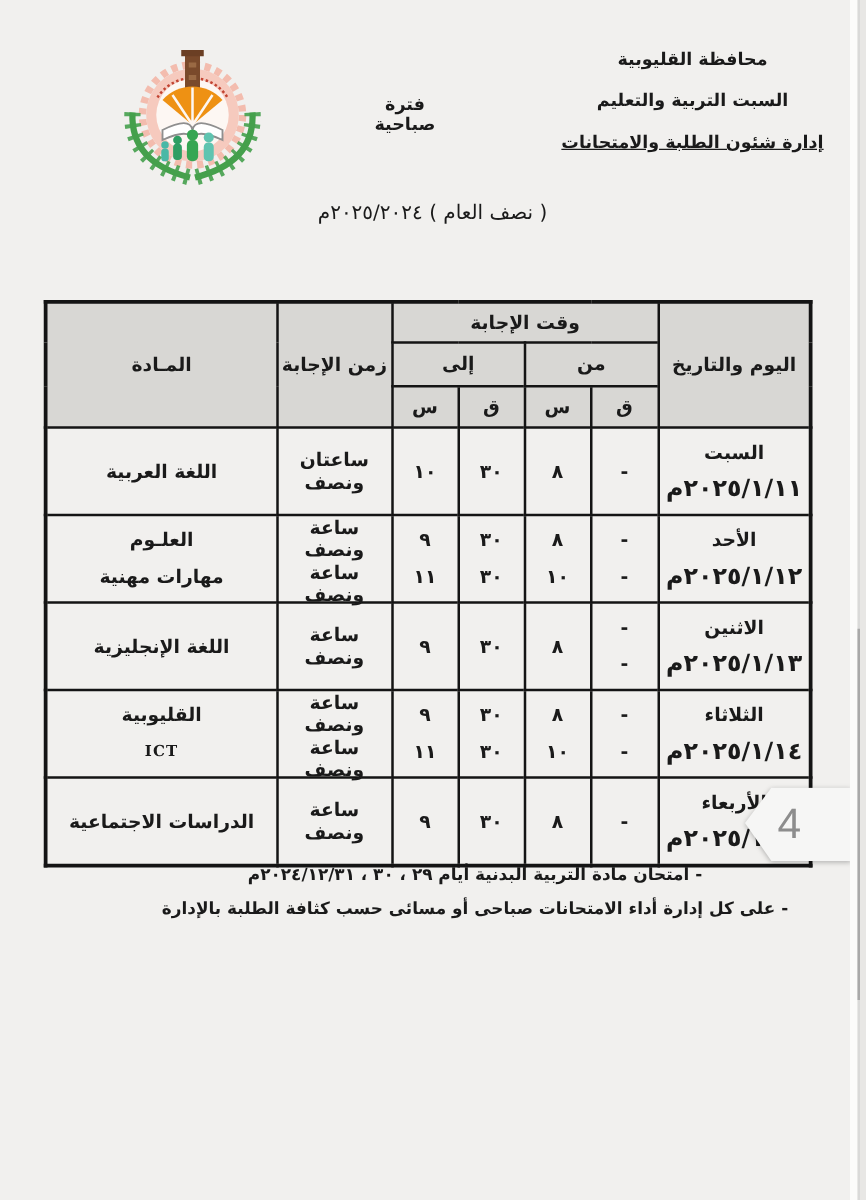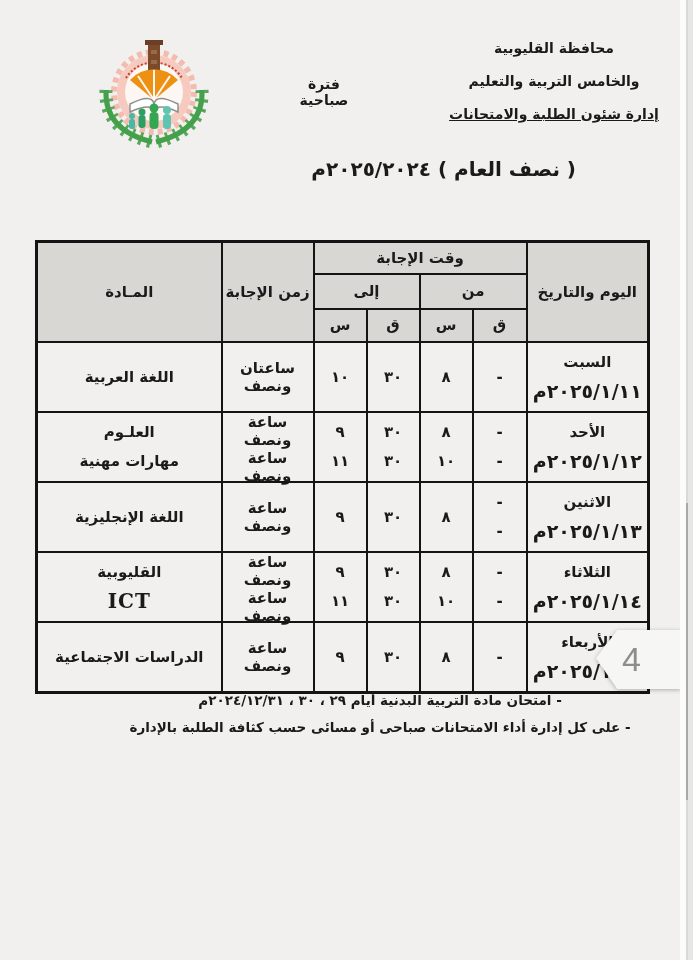--- a/index.html
+++ b/index.html
@@ -15,36 +15,36 @@
   .org-block { position:absolute; top:38px; left:438px; width:232px; text-align:center; }
   .org-line { font-size:14px; font-weight:bold; margin-bottom:13px; line-height:20px; }
   .org-line.underlined { text-decoration:underline; }
   .period { position:absolute; top:76px; left:284px; width:80px; text-align:center;
             font-size:14px; font-weight:bold; }
   .emblem { position:absolute; top:38px; left:90px; width:128px; height:112px; }
   
   .title-block { position:absolute; top:158px; left:116px; width:460px; text-align:center; }
   .title-l1 { font-size:17px; font-weight:bold; line-height:24px; }
   .title-l2 { font-size:16px; font-weight:bold; line-height:23px; }
-  .title-l3 { font-size:20px; font-weight:bold; line-height:23px;text-align:right; }
+  .title-l3 { font-size:16px; font-weight:normal; line-height:23px; }
   
   table.sched { position:absolute; top:240px; left:35px; width:612px;
                 border-collapse:collapse; table-layout:fixed;
                 border:3px solid #141414; }
   table.sched th, table.sched td { border:2px solid #141414; padding:0; text-align:center; vertical-align:middle; }
   table.sched th { background:#d8d7d4; font-size:15px; font-weight:bold; }
   table.sched td { font-size:15px; font-weight:bold; background:transparent; }
   tr.hr-a { height:32px; } tr.hr-b { height:35px; } tr.hr-c { height:33px; }
   tr.body-row { height:68px; }
   .cell { display:flex; flex-direction:column; justify-content:space-evenly; align-items:center;
           height:68px; width:100%; }
   .cell-line { display:block; line-height:18px; }
   .cell-line:empty { display:none; }
   .date-line { font-size:19px; }
-  .latin-subject { font-family:"DejaVu Serif", serif; font-size:20px; letter-spacing:1px; }
+  .latin-subject { font-family:"DejaVu Serif", serif; font-size:12px; letter-spacing:1px; }
   
   .notes { position:absolute; top:687px; right:38px; width:540px; text-align:center; }
   .note-line { font-size:13.5px; font-weight:bold; line-height:27px; }
   
   .badge-wrap { position:absolute; top:630px; left:596px; width:85px; height:59px;
                 filter:drop-shadow(0 1px 2px rgba(0,0,0,0.28)); }
   .badge { width:100%; height:100%; background:#f6f6f5;
            clip-path:polygon(0 48%, 25% 0, 100% 0, 100% 100%, 25% 100%);
            display:flex; align-items:center; justify-content:center; }
   .badge span { font-size:34px; color:#8d8d8d; padding-right:14px; font-family:"Liberation Sans", sans-serif; }
@@ -53,21 +53,21 @@
   .scroll-track { position:absolute; top:0; left:686px; width:7px; height:960px; background:#d9d9d8; }
   .scroll-thumb { position:absolute; top:503px; left:686px; width:7px; height:297px; background:#a9a9a9; }
 </style>
 </head>
 <body>
 
 <div class="page">
 
   <div class="org-block">
     <div class="org-line">محافظة القليوبية</div>
-    <div class="org-line">والخامس التربية والتعليم</div>
+    <div class="org-line">السبت التربية والتعليم</div>
     <div class="org-line underlined">إدارة شئون الطلبة والامتحانات</div>
   </div>
 
   <div class="period">فترة صباحية</div>
 
   <svg class="emblem" viewBox="0 0 128 112">
 
     <circle cx="64" cy="54" r="40" fill="none" stroke="#f3bcae" stroke-width="6" stroke-dasharray="5 4"></circle>
     <circle cx="64" cy="54" r="37" fill="#f6cabe"></circle>
     <circle cx="64" cy="54" r="29" fill="#fdf7f3"></circle>

